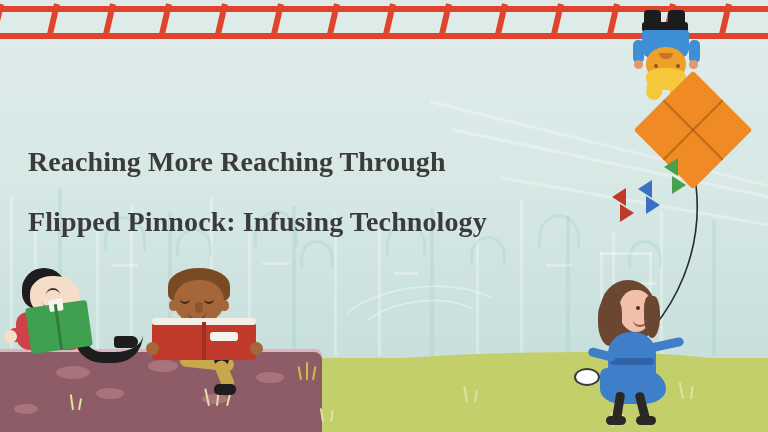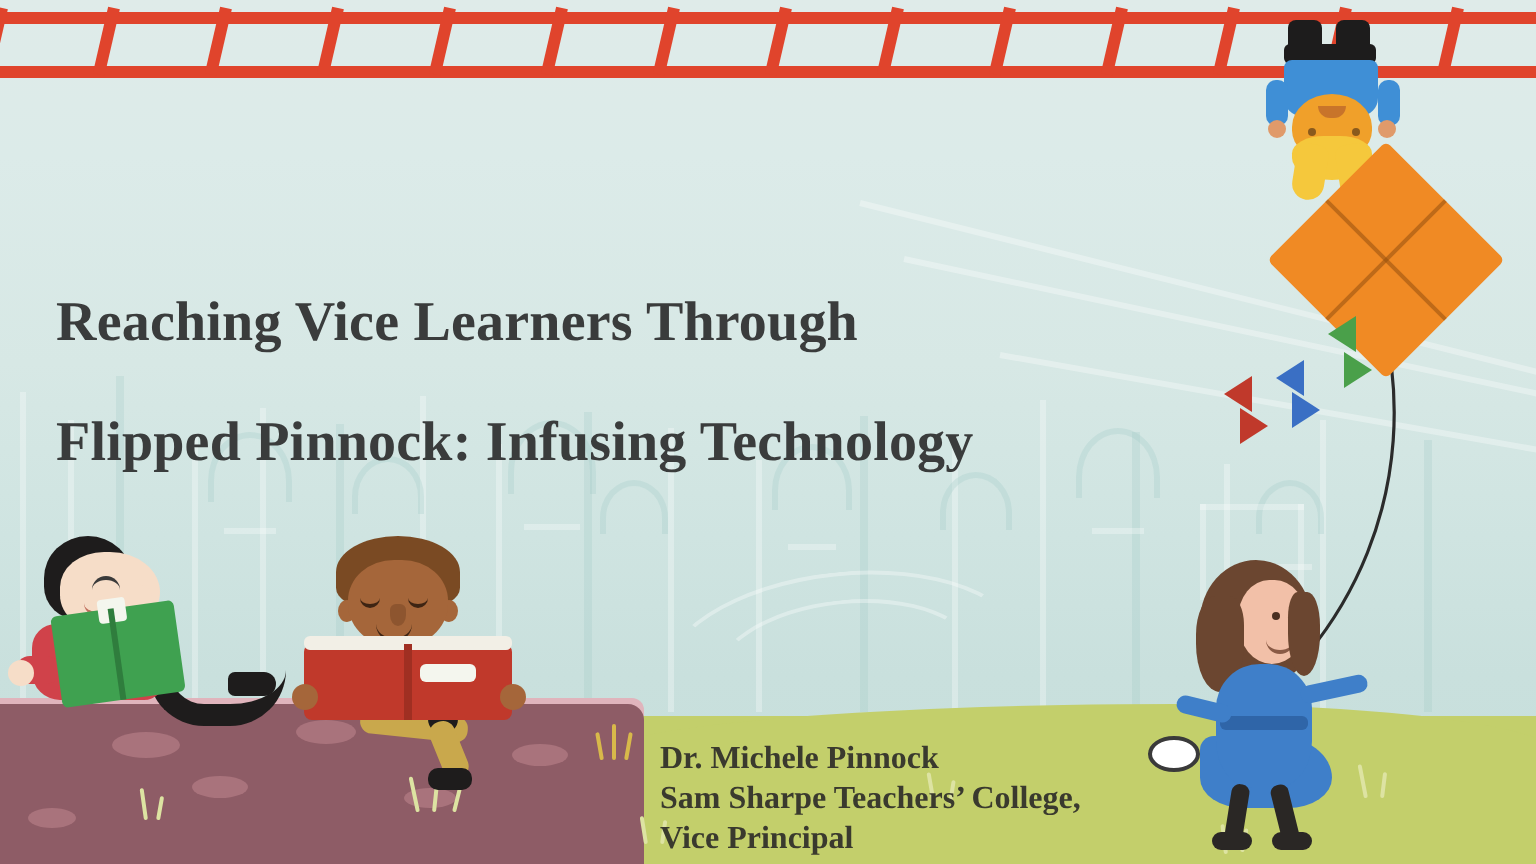--- a/index.html
+++ b/index.html
@@ -582,23 +582,18 @@
     <div class="armUp"></div>
     <div class="armDn"></div>
     <div class="legL"></div>
     <div class="legR"></div>
     <div class="footL"></div>
     <div class="footR"></div>
   </div>
   <div class="spool"></div>
 
   <div class="title">
-    <span>Reaching Vice Learners Through</span>
+    <span>Reaching More Reaching Through</span>
     <span class="l2">Flipped Pinnock: Infusing Technology</span>
   </div>
 
-  <div class="subtitle">
-    <span>Dr. Michele Pinnock</span>
-    <span>Sam Sharpe Teachers’ College,</span>
-    <span>Vice Principal</span>
-  </div>
 
 </div>
 
 </body></html>

